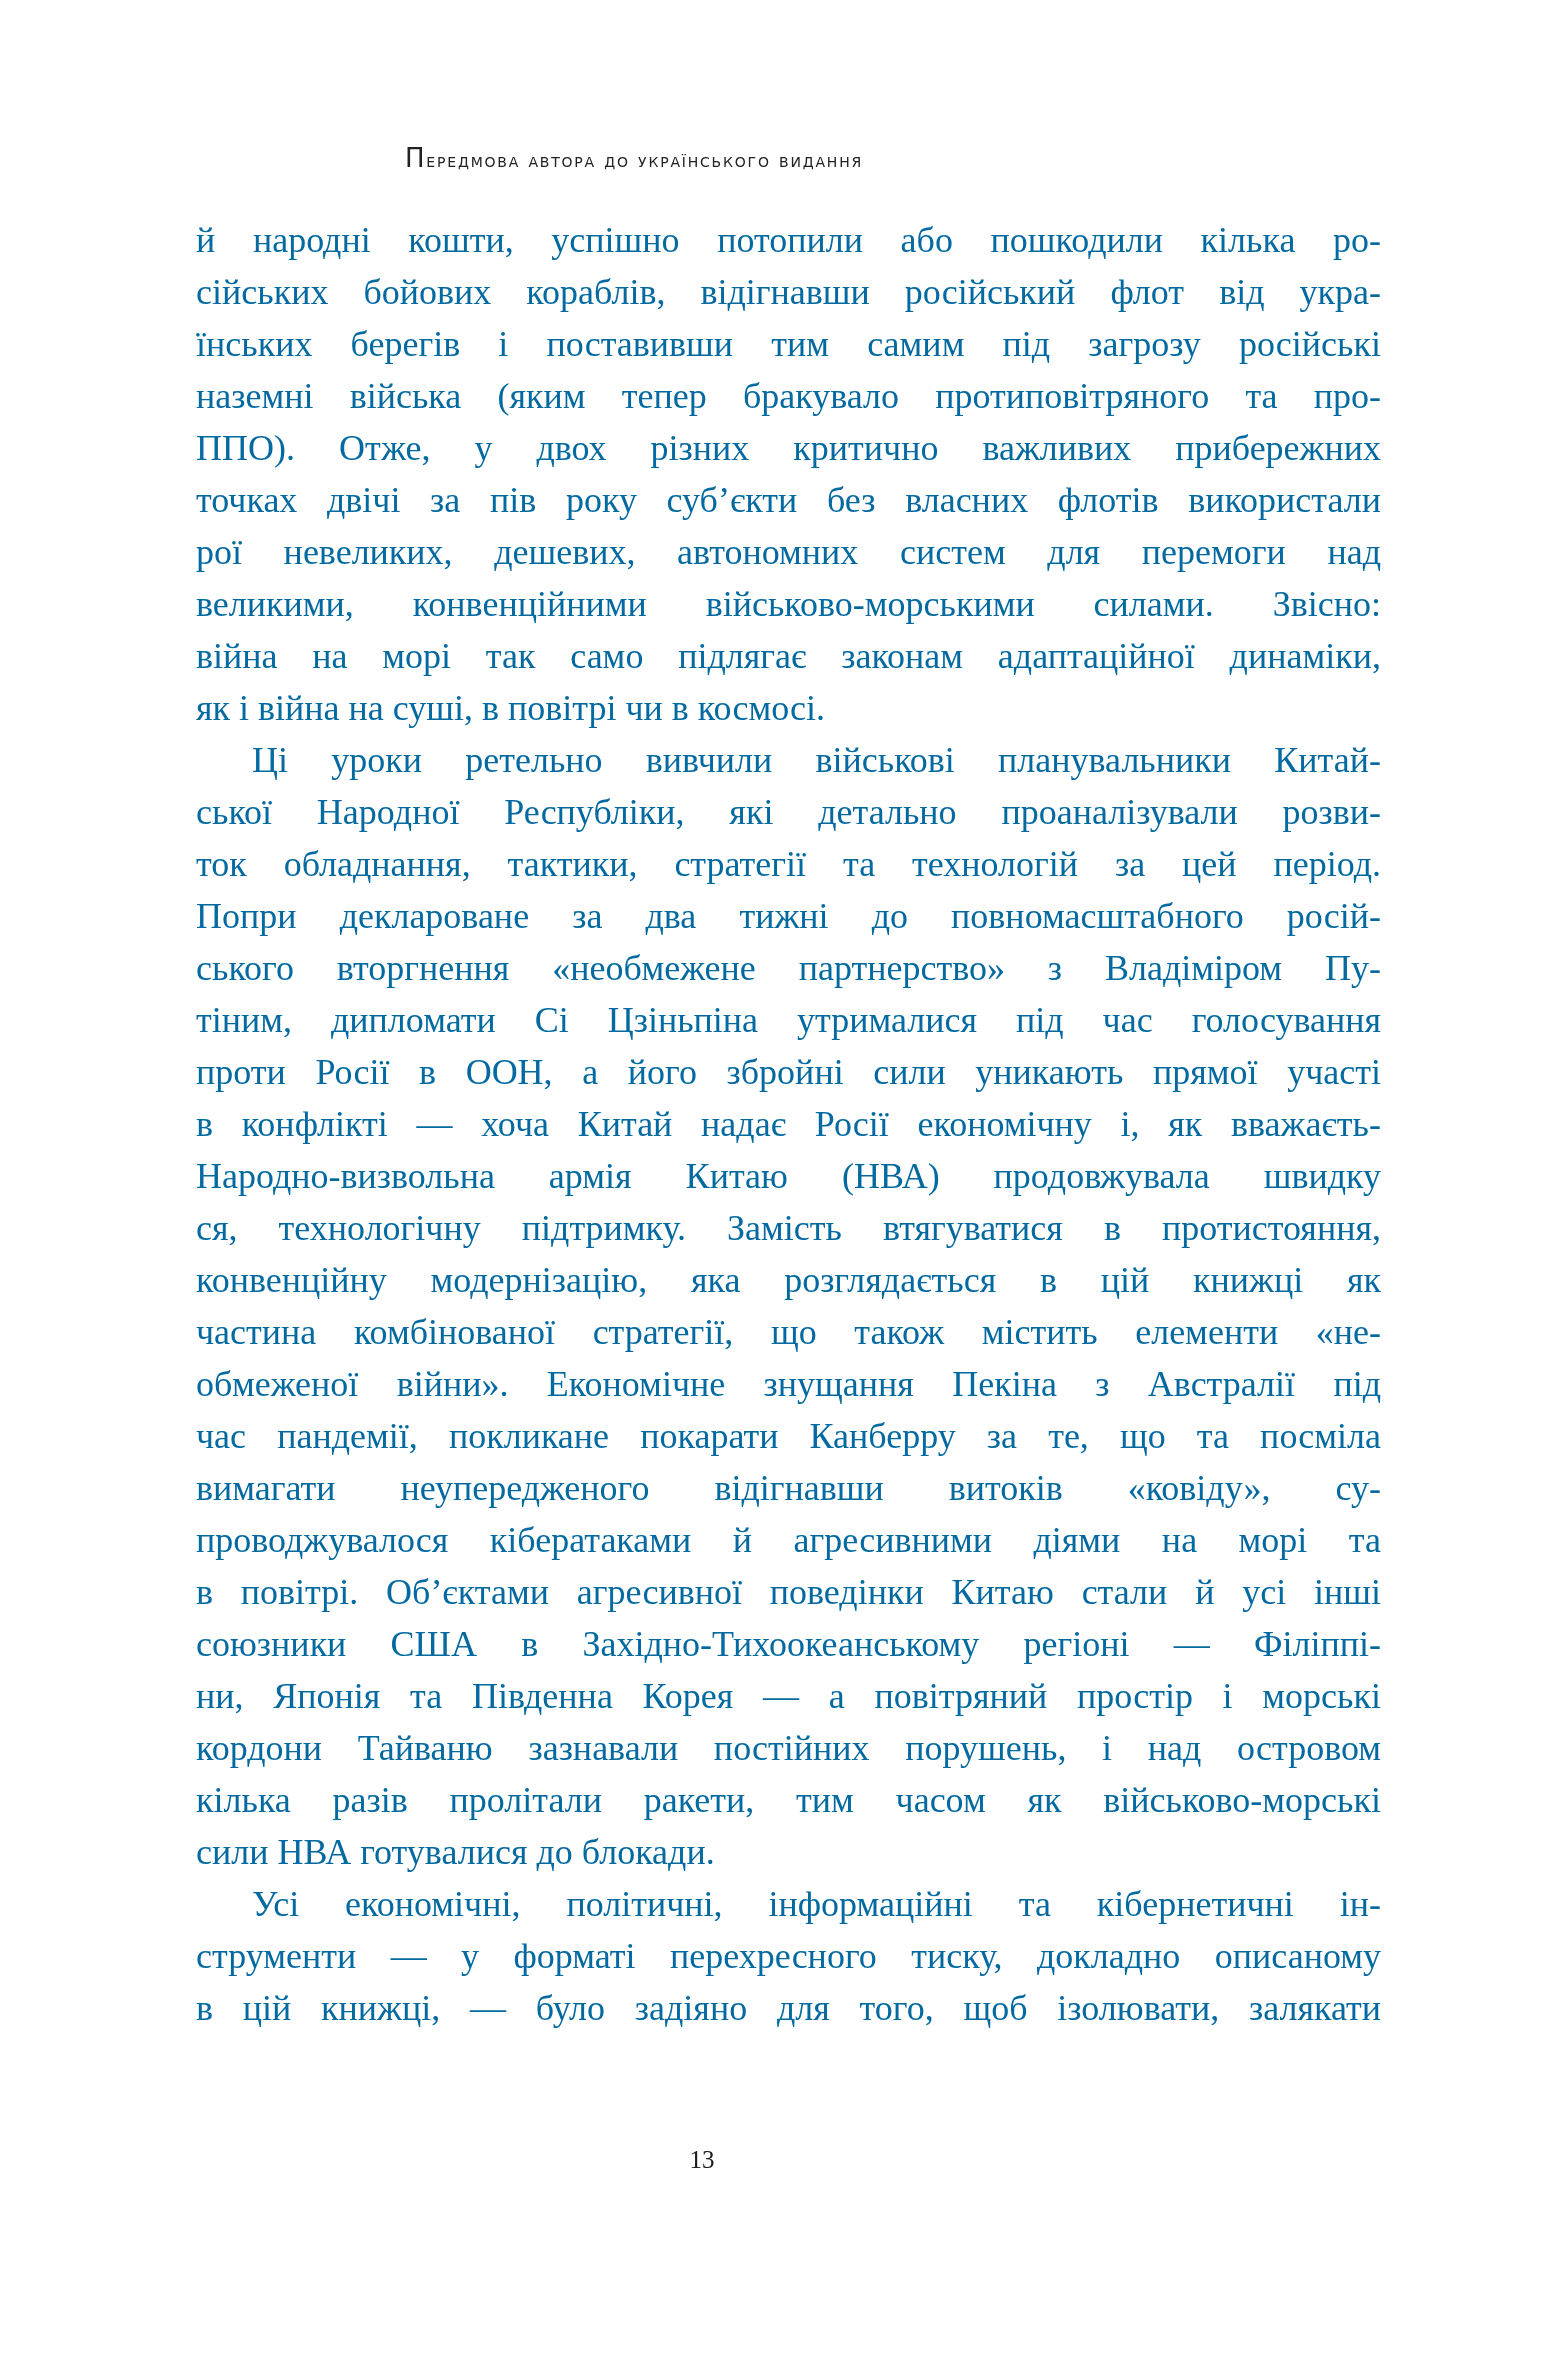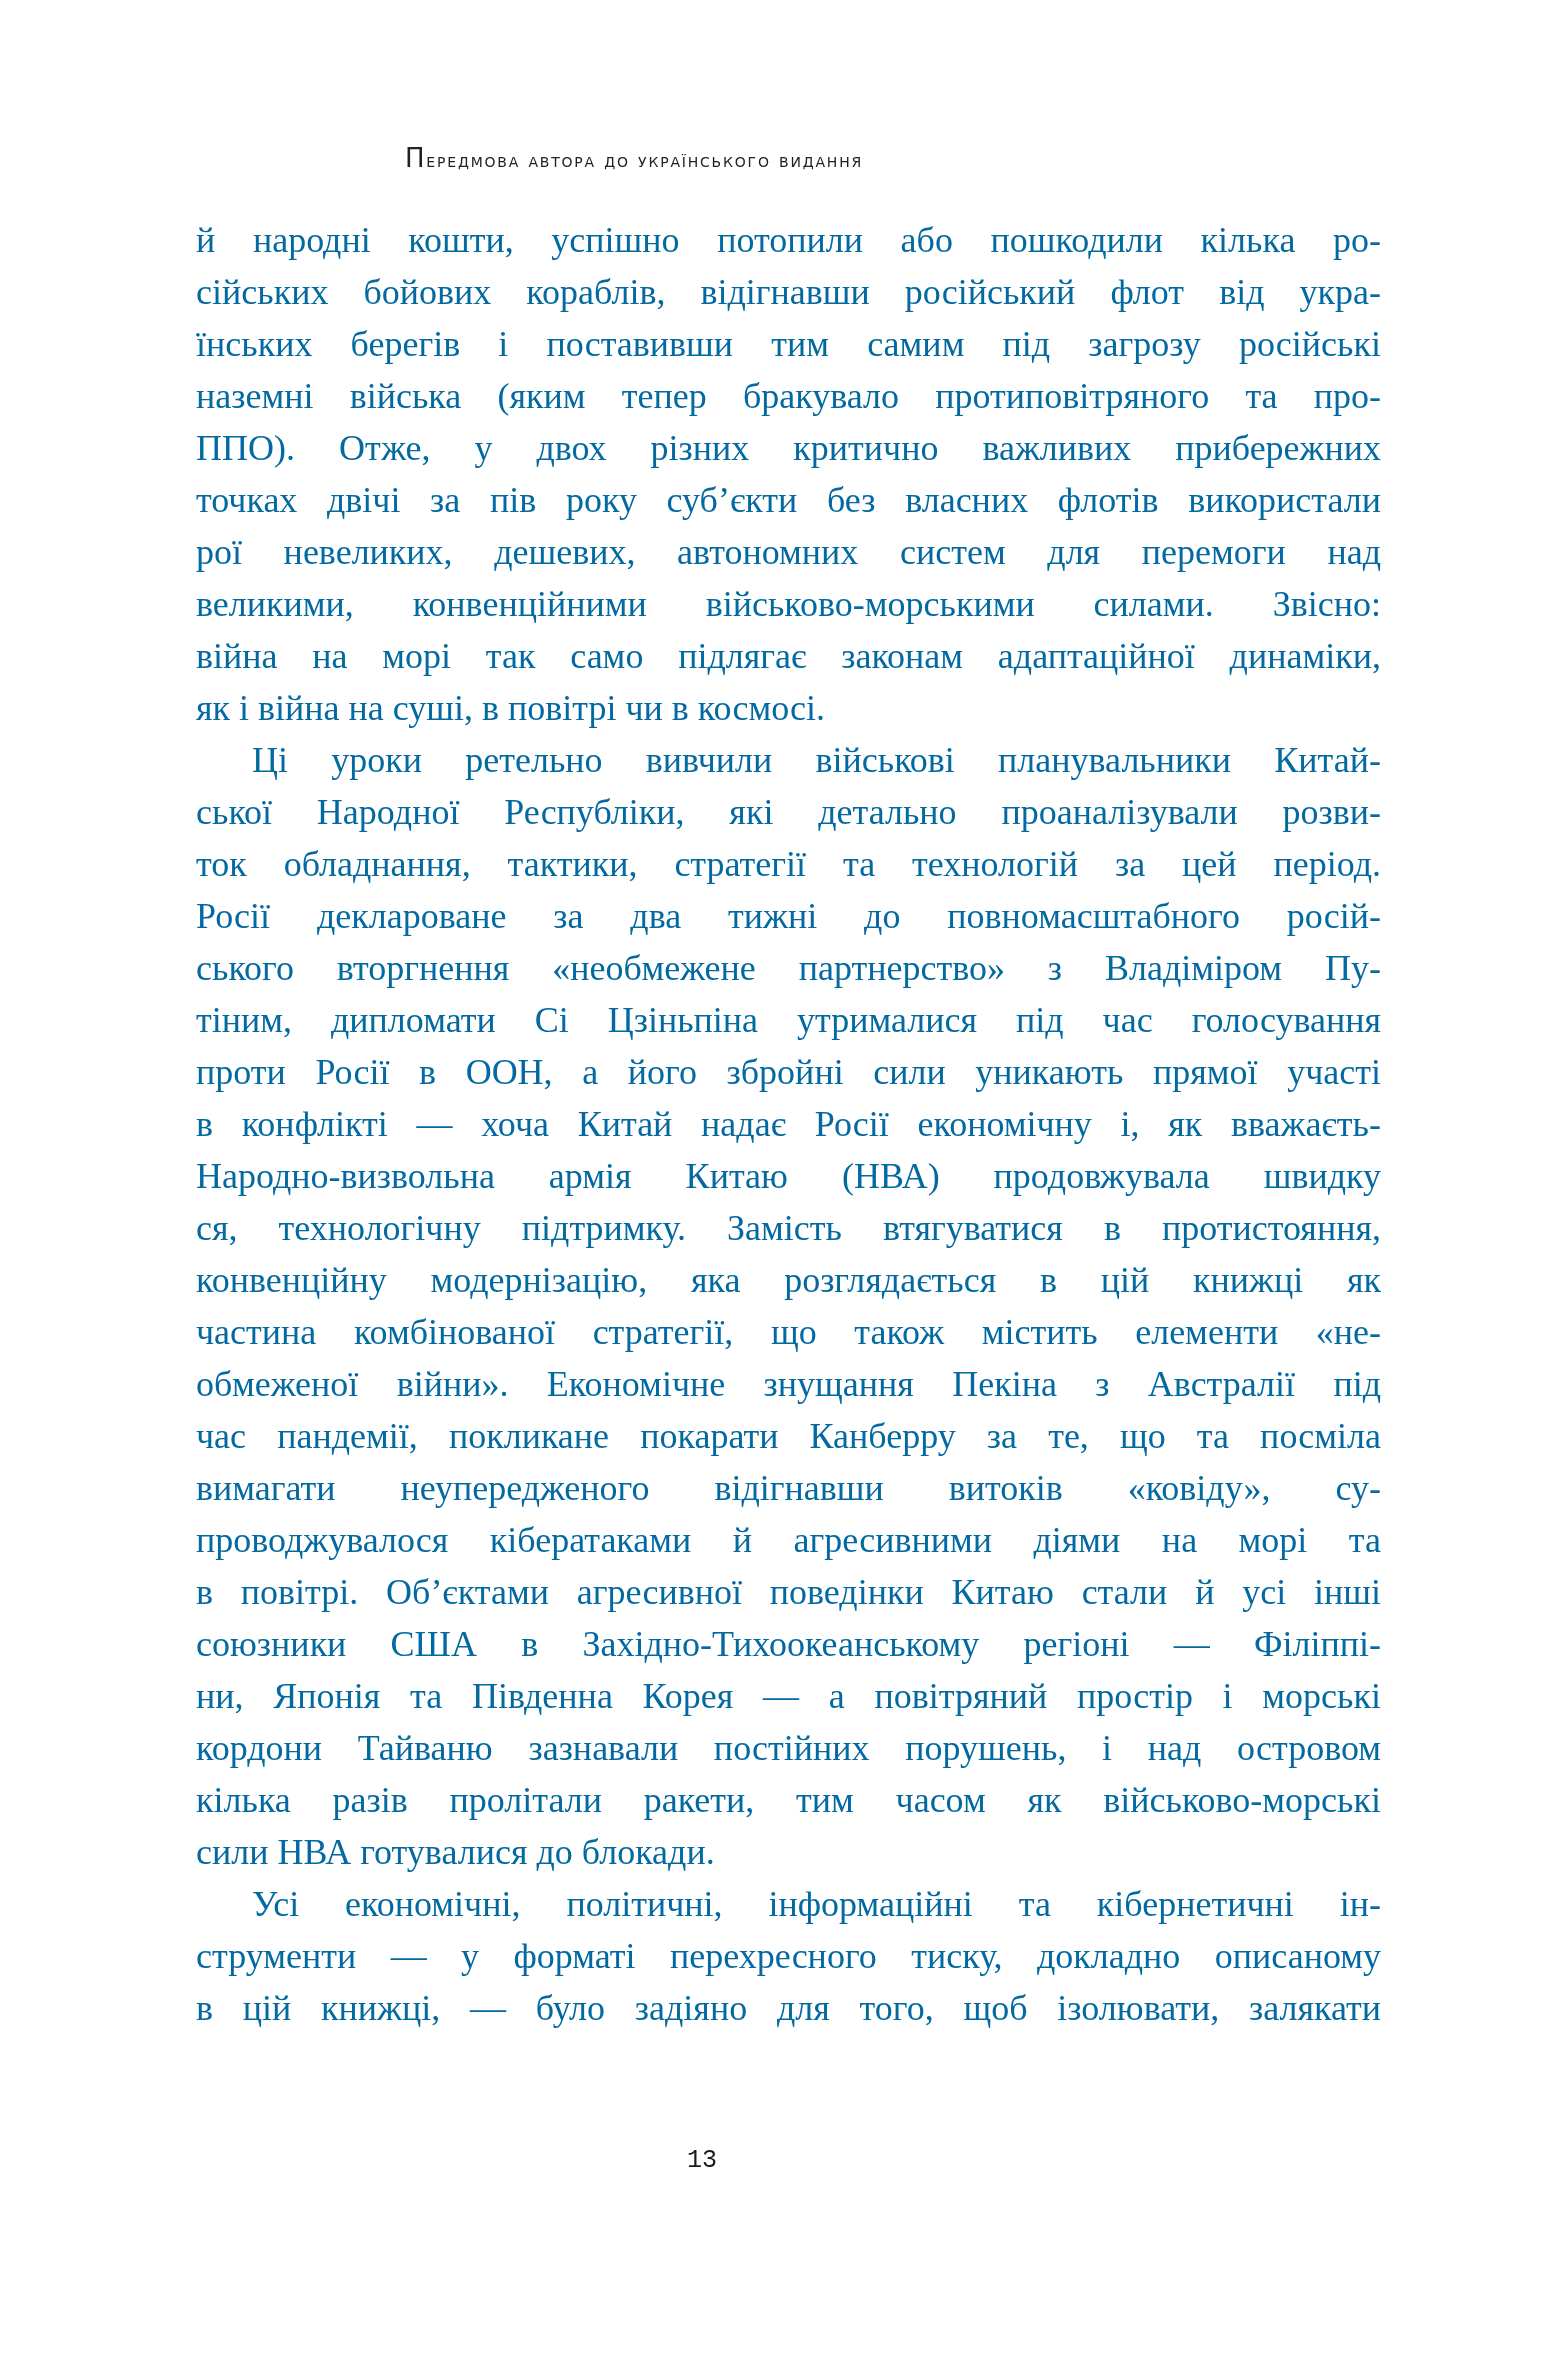--- a/index.html
+++ b/index.html
@@ -53,21 +53,21 @@
     }
     .text-block .line.indent {
       padding-left: 56px;
     }
     .page-number {
       position: absolute;
       top: 2146px;
       left: 0;
       width: 1404px;
       text-align: center;
-      font-family: Liberation Mono, monospace;
+      font-family: Liberation Serif, serif;
       font-size: 25px;
       color: #1a1a1a;
     }
   </style>
 </head>
 <body>
 
 <div class="running-head"><span class="cap">П</span><span>ередмова автора до українського видання</span></div>
 
 <div class="text-block">
@@ -80,21 +80,21 @@
     <span class="line">точках двічі за пів року суб’єкти без власних флотів використали</span>
     <span class="line">рої невеликих, дешевих, автономних систем для перемоги над</span>
     <span class="line">великими, конвенційними військово-морськими силами. Звісно:</span>
     <span class="line">війна на морі так само підлягає законам адаптаційної динаміки,</span>
     <span class="line last">як і війна на суші, в повітрі чи в космосі.</span>
   </div>
   <div class="paragraph">
     <span class="line indent">Ці уроки ретельно вивчили військові планувальники Китай-</span>
     <span class="line">ської Народної Республіки, які детально проаналізували розви-</span>
     <span class="line">ток обладнання, тактики, стратегії та технологій за цей період.</span>
-    <span class="line">Росії деклароване за два тижні до повномасштабного росій-</span>
+    <span class="line">Попри деклароване за два тижні до повномасштабного росій-</span>
     <span class="line">ського вторгнення «необмежене партнерство» з Владіміром Пу-</span>
     <span class="line">тіним, дипломати Сі Цзіньпіна утрималися під час голосування</span>
     <span class="line">проти Росії в ООН, а його збройні сили уникають прямої участі</span>
     <span class="line">в конфлікті — хоча Китай надає Росії економічну і, як вважаєть-</span>
     <span class="line">Народно-визвольна армія Китаю (НВА) продовжувала швидку</span>
     <span class="line">ся, технологічну підтримку. Замість втягуватися в протистояння,</span>
     <span class="line">конвенційну модернізацію, яка розглядається в цій книжці як</span>
     <span class="line">частина комбінованої стратегії, що також містить елементи «не-</span>
     <span class="line">обмеженої війни». Економічне знущання Пекіна з Австралії під</span>
     <span class="line">час пандемії, покликане покарати Канберру за те, що та посміла</span>

